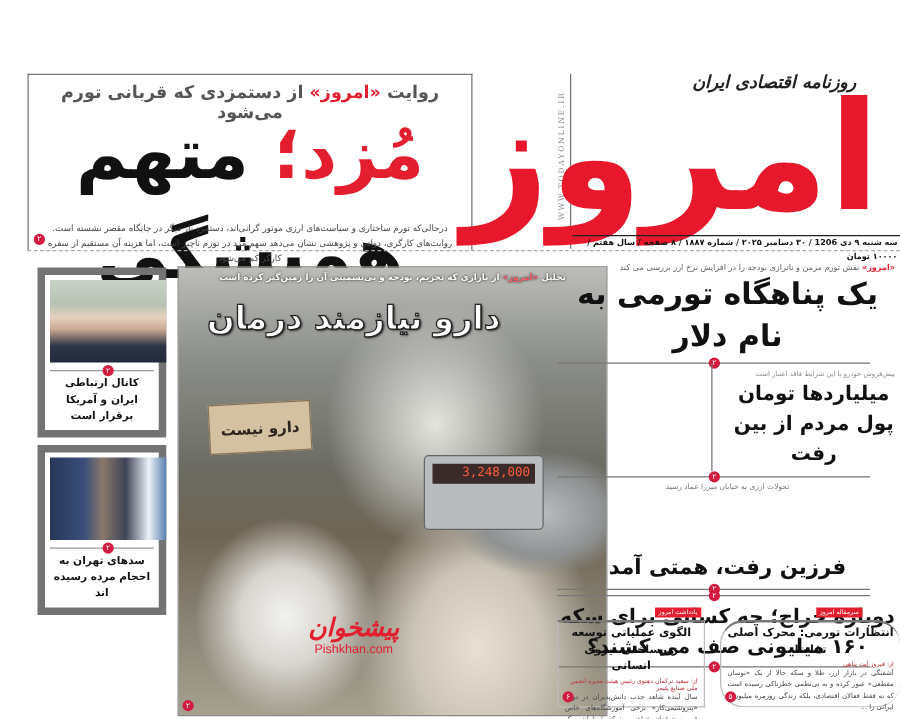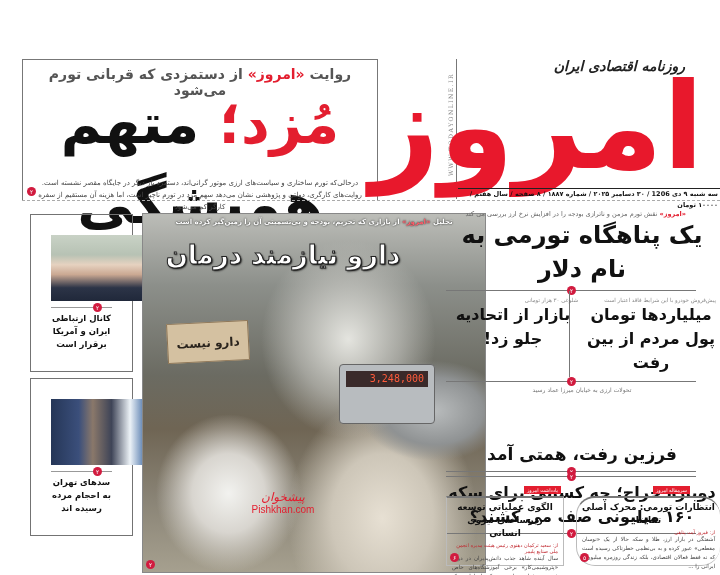--- a/index.html
+++ b/index.html
@@ -21,21 +21,21 @@
 
   .logo-wrap { position: absolute; left: 460px; top: 50px; width: 260px; height: 140px; }
   .logo-sub { position: absolute; right: 35px; top: 8px; font-size: 14px; font-weight: bold; color: #222; direction: rtl; font-style: italic; }
   .logo { position: absolute; right: 16px; top: 2px; font-size: 120px; line-height: 150px; font-weight: bold; color: #e8182c; direction: rtl; letter-spacing: -6px; }
 
   .dateline { position: absolute; left: 458px; top: 188px; width: 262px; height: 12px; border-top: 1px solid #222; font-size: 6.5px; font-weight: bold; text-align: right; direction: rtl; padding-right: 2px; line-height: 11px; }
   .rule-dashed { position: absolute; left: 22px; top: 200px; width: 698px; border-top: 1px dashed #aaa; }
 
   
   .left-col { position: absolute; left: 30px; top: 214px; width: 103px; }
-  .side-card { width: 103px; border: 1px solid #737373; padding: 20px; margin-bottom: 0; position: relative; }
+  .side-card { width: 103px; border: 6px solid #737373; padding: 4px; margin-bottom: 0; position: relative; }
   .side-photo { width: 93px; height: 66px; }
   .side-photo.p1 { background: linear-gradient(180deg, #c9d2c6 0%, #b7c2b4 30%, #e6d2c0 45%, #caa892 60%, #2c3447 80%, #20283a 100%); }
   .side-photo.p2 { background: linear-gradient(180deg, #dbdfe2 0%, #cfcfcf 25%, #8a6a50 40%, #7d5a45 60%, #2b3040 85%, #1f2433 100%); }
   .side-photo.p3 { background: linear-gradient(90deg, #253657 0%, #3b4f7b 30%, #8a786a 45%, #3e4457 65%, #ecf2f7 85%, #5a7fb0 100%); }
   .side-divider { border-top: 1px solid #999; margin: 6px 0 4px; position: relative; }
   .side-divider .page-dot { position: absolute; left: 42px; top: -5px; }
   .side-title { font-size: 8.5px; font-weight: bold; text-align: center; direction: rtl; line-height: 13px; }
   .left-col .side-card + .side-card { margin-top: 6px; }
 
   
@@ -47,27 +47,27 @@
       radial-gradient(ellipse at 70% 85%, #e7e0d3 0%, #cdc6b8 15%, rgba(0,0,0,0) 28%),
       linear-gradient(180deg, #bcbdb8 0%, #8c8f8a 20%, #6b6b62 45%, #6f6554 60%, #8a8476 80%, #a6a08f 100%);
     overflow: hidden; }
   .photo-kicker { position: absolute; left: 0; right: 0; top: 4px; text-align: center; font-size: 7px; font-weight: bold; color: #fff; direction: rtl; text-shadow: 0 0 2px #000; }
   .photo-kicker .brand { color: #ff5d6a; }
   .photo-headline { position: absolute; left: 8px; right: 70px; top: 26px; text-align: center; font-size: 26px; font-weight: bold; color: #fff; direction: rtl; -webkit-text-stroke: 1px #222; text-shadow: 1px 1px 2px #000; }
   .photo-sign { position: absolute; left: 24px; top: 108px; width: 82px; height: 40px; background: #d4c1a1; border: 1px solid #8b7456; transform: rotate(-3deg); font-size: 12px; font-weight: bold; color: #2a241d; text-align: center; line-height: 40px; direction: rtl; }
   .calc { position: absolute; left: 196px; top: 150px; width: 96px; height: 60px; background: #b8bcbf; border: 1px solid #666; border-radius: 4px; }
   .calc-display { position: absolute; left: 6px; top: 6px; width: 82px; height: 16px; background: #3a2a2a; color: #ff5b3b; font-family: "DejaVu Sans Mono", monospace; font-size: 10px; text-align: right; padding-right: 4px; line-height: 16px; }
   .watermark { position: absolute; left: 90px; top: 276px; width: 100px; text-align: center; }
-  .watermark .wm-fa { font-size: 12px; font-weight: normal; color: #e31e2f; direction: rtl; font-style: italic; }
+  .watermark .wm-fa { font-size: 20px; font-weight: bold; color: #e31e2f; direction: rtl; font-style: italic; }
   .watermark .wm-en { font-size: 10px; color: #e31e2f; font-family: "Liberation Sans", sans-serif; }
   .photo-dot { position: absolute; left: 3px; bottom: 3px; }
 
   
   .right-col { position: absolute; left: 444px; top: 210px; width: 276px; }
-  .r-kicker { font-size: 6.5px; color: #666; text-align: right; direction: rtl; padding-right: 34px; }
+  .r-kicker { font-size: 6.5px; color: #666; text-align: right; direction: rtl; padding-right: 4px; }
   .r-kicker .brand { color: #e31e2f; font-weight: bold; }
   .lead-headline { font-size: 24px; font-weight: bold; text-align: center; direction: rtl; line-height: 34px; letter-spacing: -1px; }
   .hr-dot { position: relative; border-top: 1px solid #777; margin: 4px 24px 4px 2px; height: 0; }
   .hr-dot .page-dot { position: absolute; left: 50%; top: -5px; margin-left: -4px; }
   .two-col { display: flex; flex-direction: row-reverse; position: relative; }
   .two-col .col { width: 50%; padding: 2px 4px; }
   .two-col .vrule { position: absolute; left: 125px; top: -4px; bottom: 0; border-left: 1px solid #777; }
   .mini-kicker { font-size: 5.5px; color: #888; text-align: right; direction: rtl; }
   .sub-headline { font-size: 16px; font-weight: bold; text-align: center; direction: rtl; line-height: 24px; }
   .story-kicker { font-size: 6px; color: #777; text-align: center; direction: rtl; margin-top: 2px; }
@@ -161,24 +161,20 @@
   <div class="hr-dot">
       <span class="page-dot">۲</span>
     </div>
 
   <div class="two-col">
     <div class="vrule"></div>
     <div class="col">
       <div class="mini-kicker">پیش‌فروش خودرو با این شرایط فاقد اعتبار است</div>
       <div class="sub-headline">میلیاردها تومان پول مردم از بین رفت</div>
     </div>
-    <div class="col">
-      <div class="mini-kicker">شلوغی ۳۰ هزار تومانی</div>
-      <div class="sub-headline">بازار از اتحادیه جلو زد!</div>
-    </div>
   </div>
   <div class="hr-dot">
       <span class="page-dot">۲</span>
     </div>
 
   <div class="story-kicker">تحولات ارزی به خیابان میرزا عماد رسید</div>
   <div class="story-headline">فرزین رفت، همتی آمد</div>
   <div class="hr-dot">
       <span class="page-dot">۲</span>
     </div>

